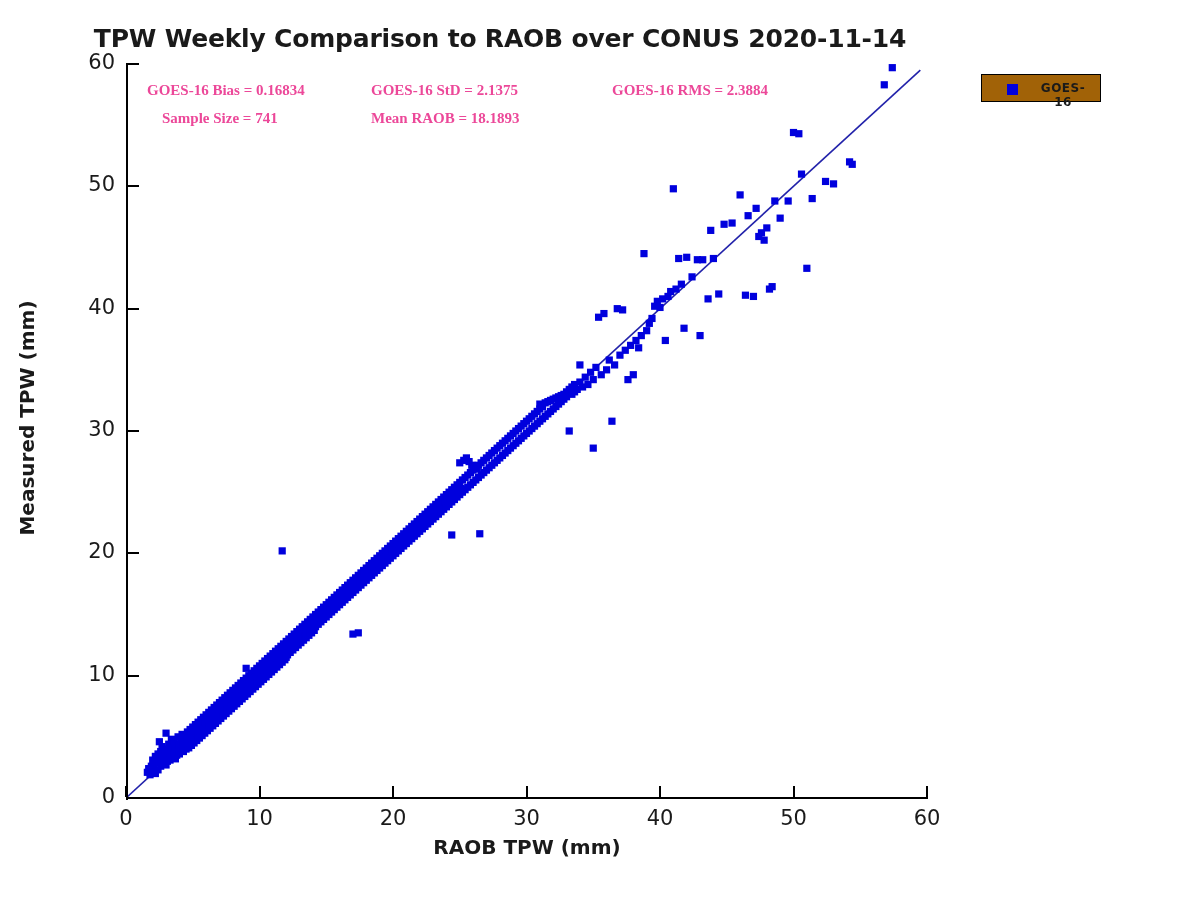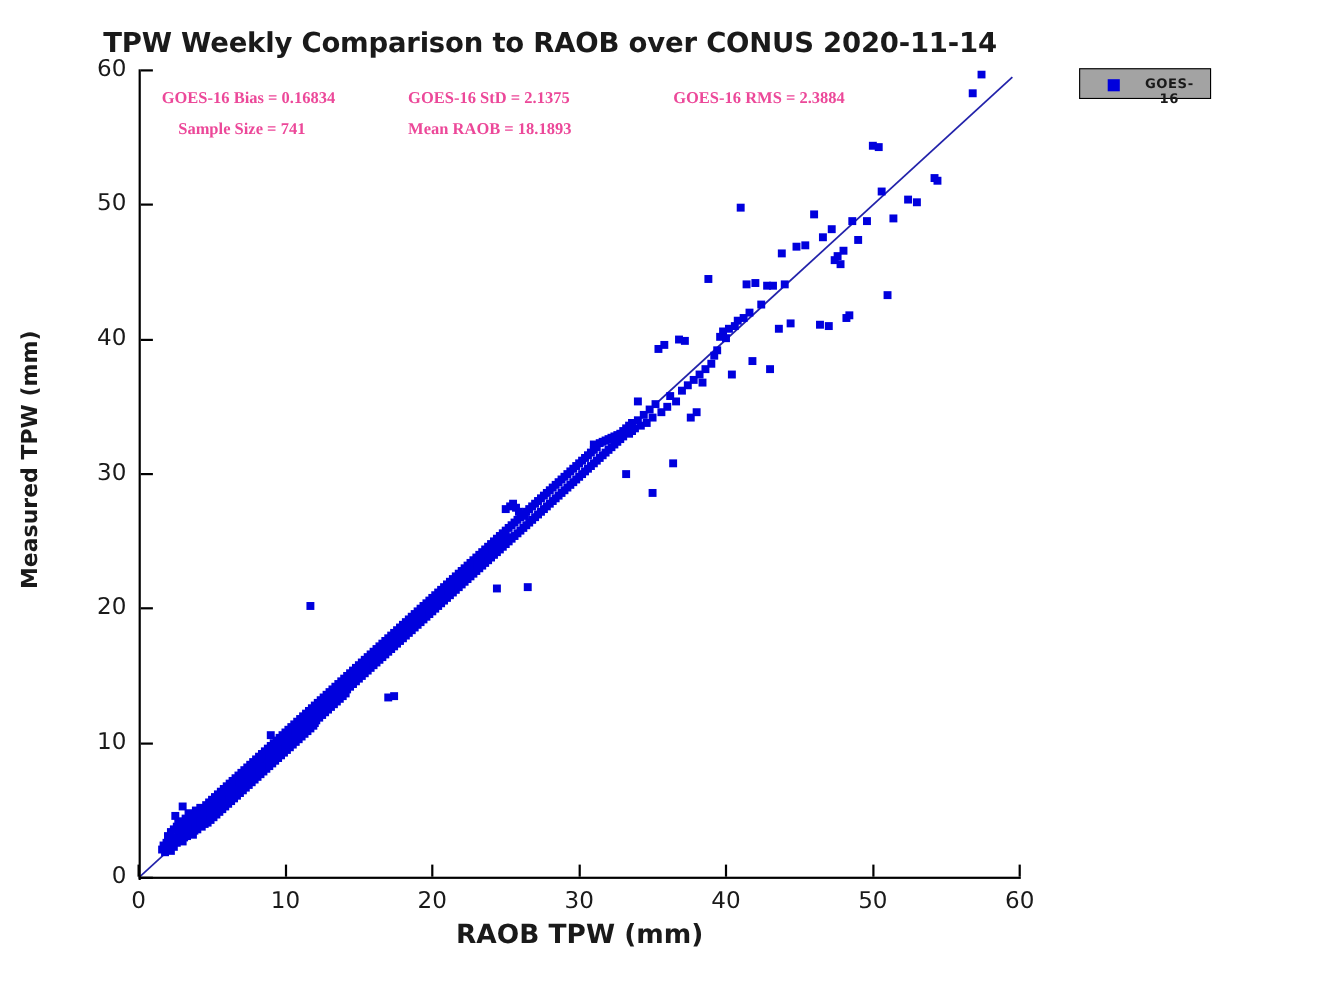--- a/index.html
+++ b/index.html
@@ -79,21 +79,21 @@
     white-space: nowrap;
   }
   .ticklabel-y { text-align: right; width: 60px; left: 55px; }
   .ticklabel-x { text-align: center; width: 60px; top: 806px; }
   #x-axis-label {
     position: absolute;
     left: 126px;
     top: 835px;
     width: 802px;
     text-align: center;
-    font-size: 24px;
+    font-size: 20px;
     font-weight: bold;
     color: #1a1a1a;
     font-family: "DejaVu Sans", sans-serif;
   }
   #y-axis-label {
     position: absolute;
     left: -123px;
     top: 406px;
     width: 300px;
     text-align: center;
@@ -107,25 +107,25 @@
     position: absolute;
     font-size: 15px;
     font-weight: bold;
     color: #ec4899;
     font-family: Liberation Serif, serif;
     white-space: nowrap;
   }
   #legend-box {
     position: absolute;
     left: 981px;
-    top: 62px;
+    top: 74px;
     width: 120px;
     height: 28px;
     border: 1px solid #000000;
-    background: #a3a3a3;
+    background: #a16207;
     box-sizing: border-box;
   }
   #legend-marker {
     position: absolute;
     left: 25px;
     top: 9px;
     width: 11px;
     height: 11px;
     background: #0000dd;
   }

